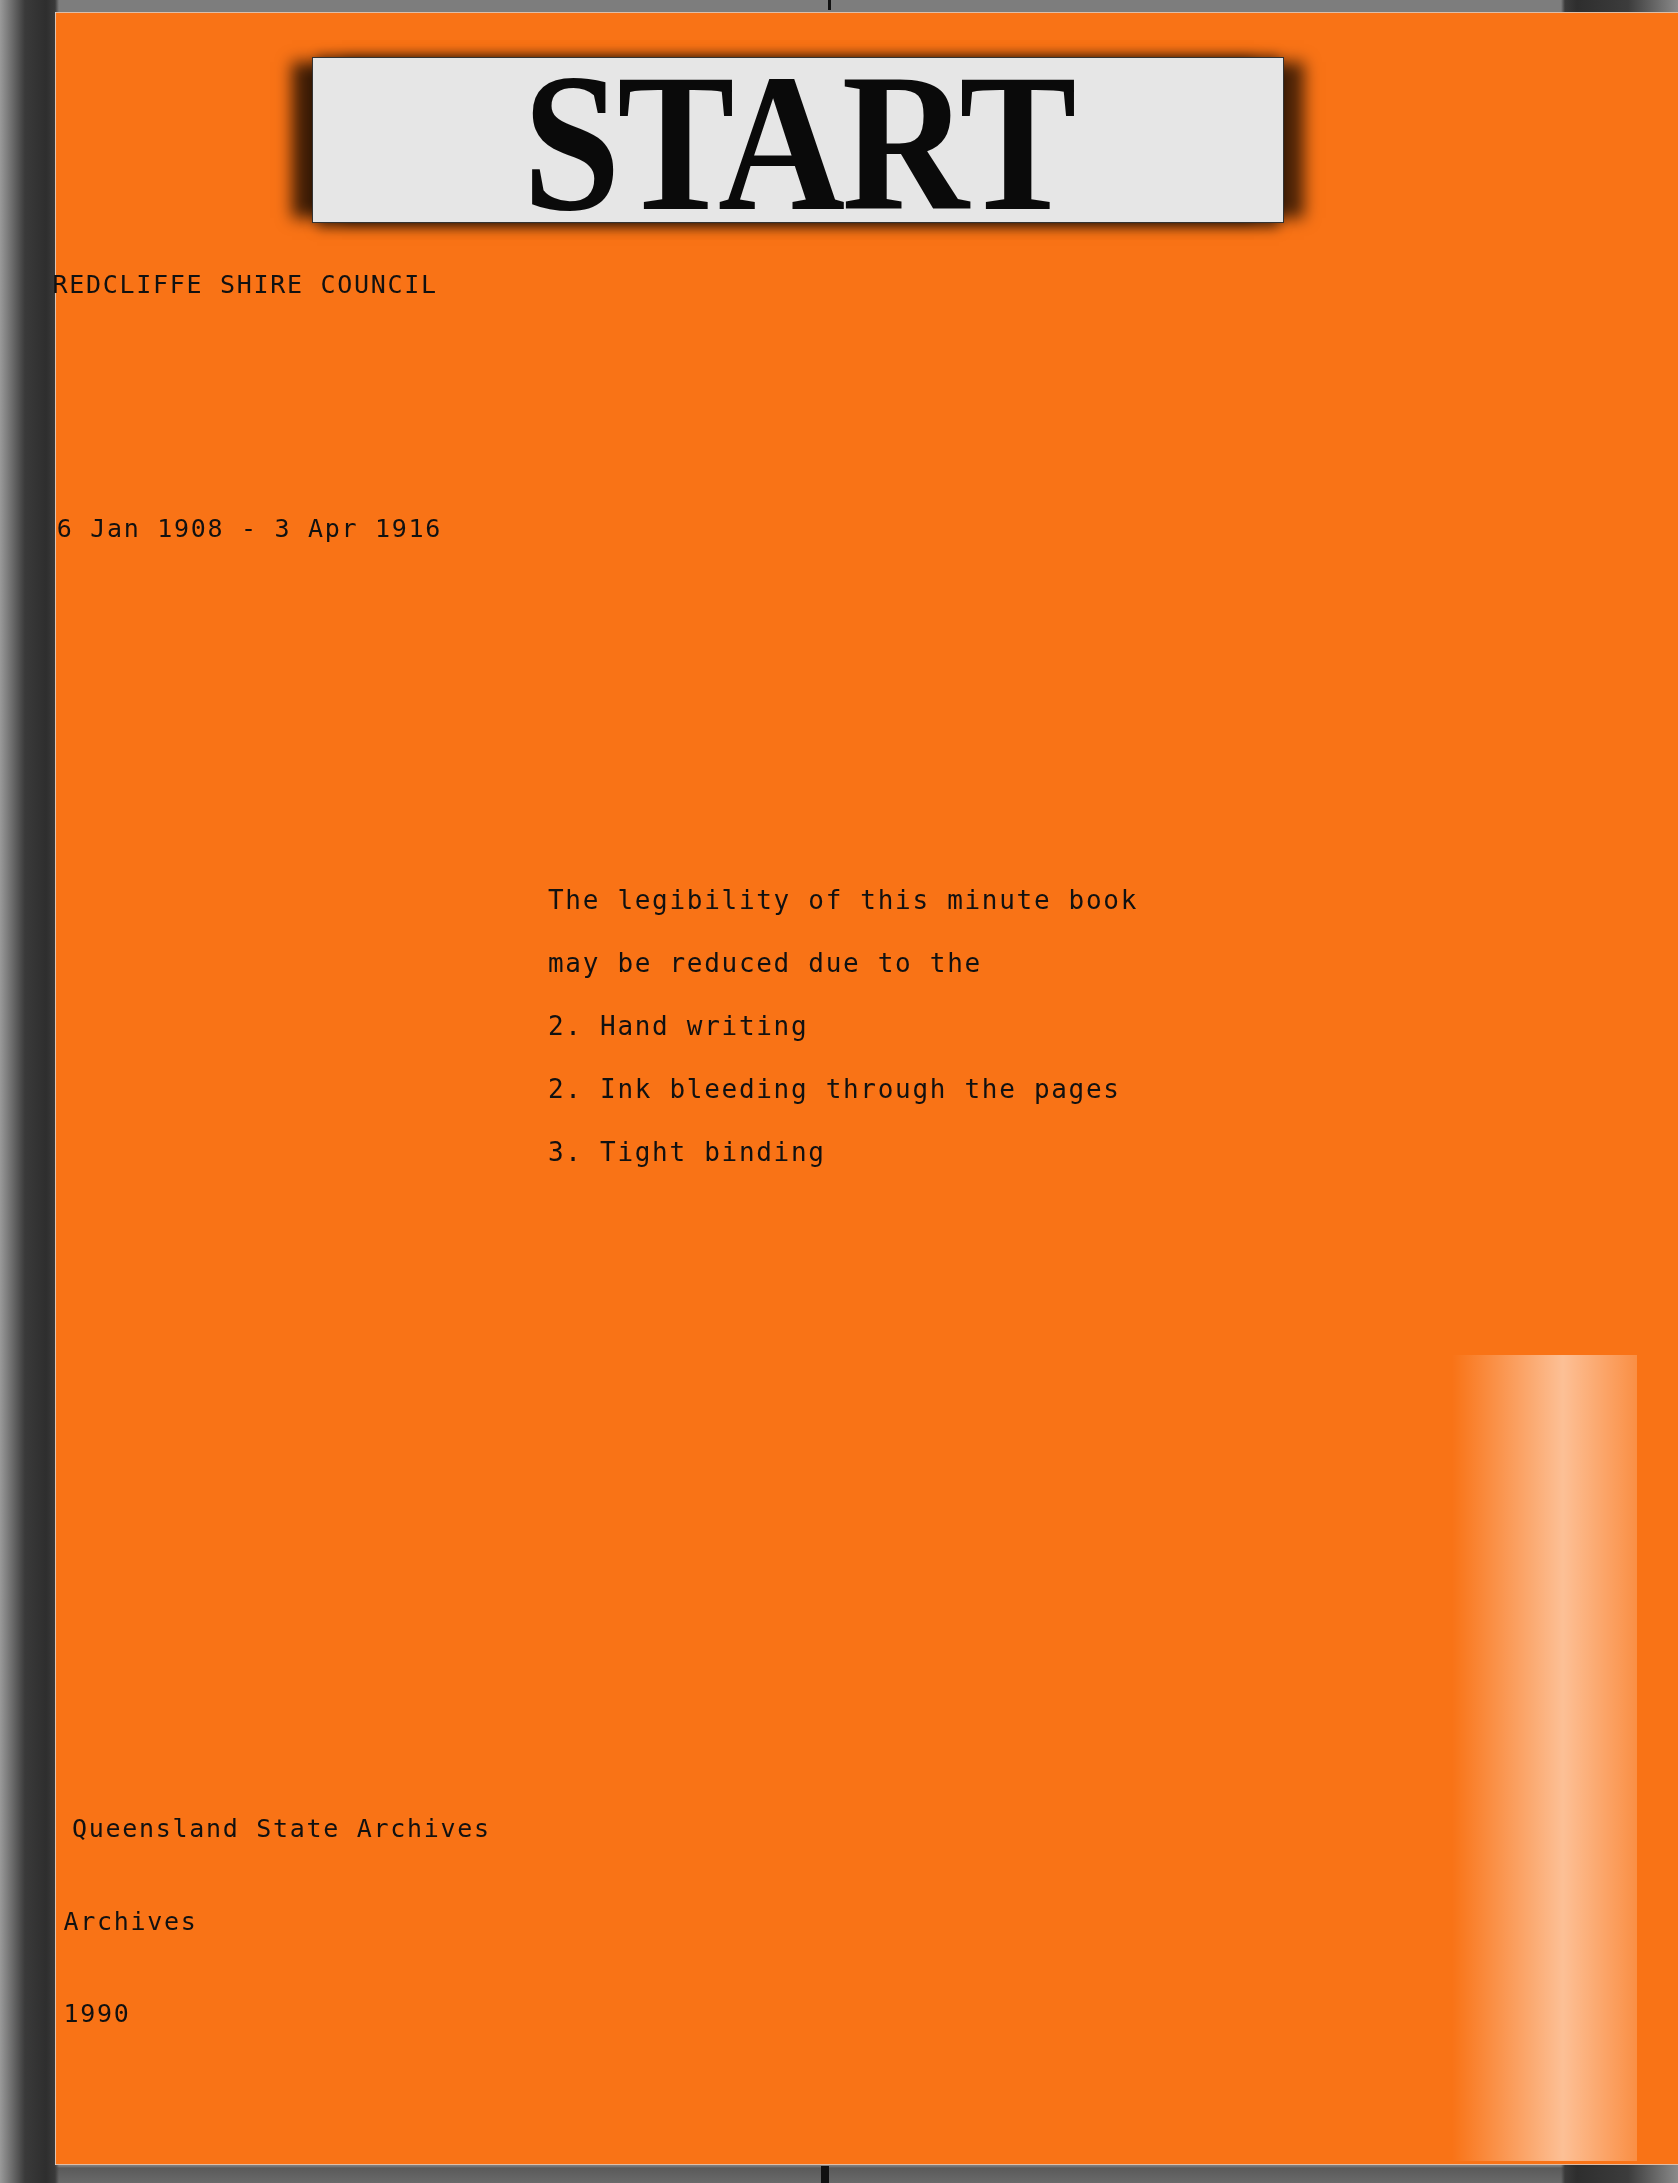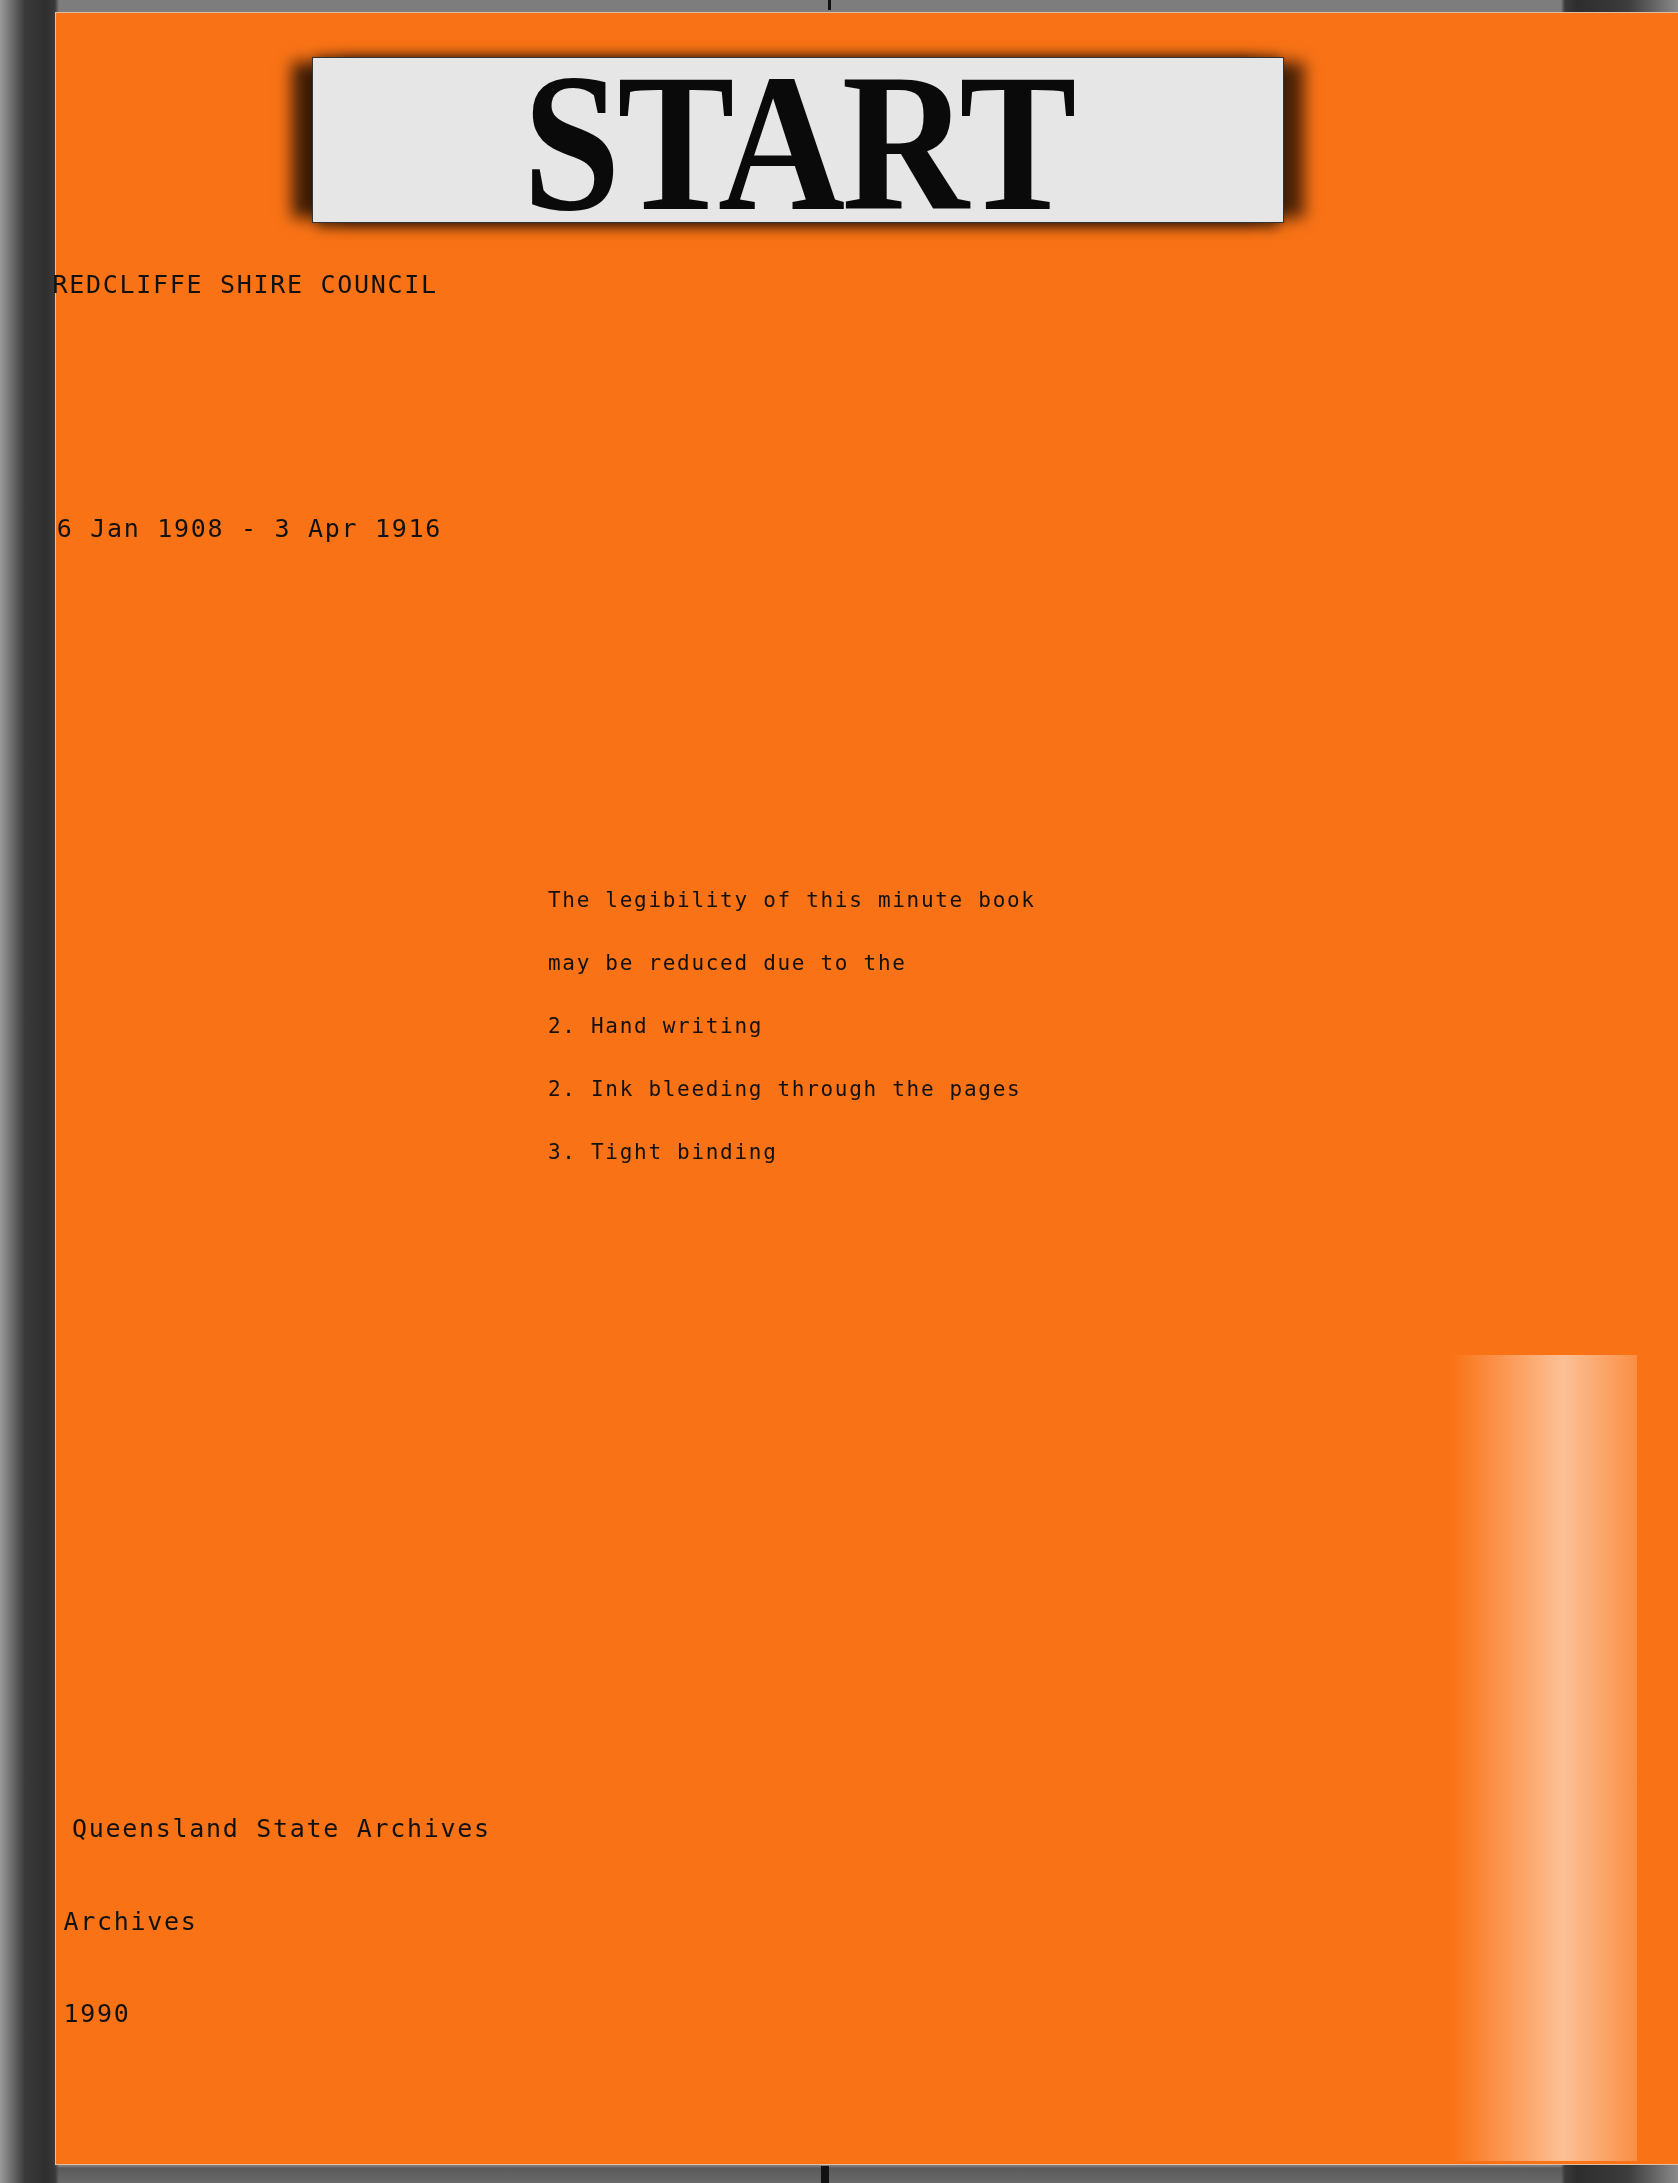--- a/index.html
+++ b/index.html
@@ -96,21 +96,21 @@
       white-space: pre;
     }
     .council { top: 258px; left: -2.5px; }
     .subtitle { top: 382px; left: 0; }
     .daterange { top: 502px; left: 1.7px; }
     .note-block {
       position: absolute;
       left: 493px;
       top: 871px;
       color: #111;
-      font-size: 21px;
+      font-size: 26px;
       letter-spacing: 1.7px;
     }
     .note-line {
       height: 63px;
       line-height: 34px;
       white-space: pre;
     }
     .archives { top: 1802px; left: 17px; }
     .city { top: 1895px; left: 8.4px; }
     .year { top: 1987px; left: 8.4px; }

